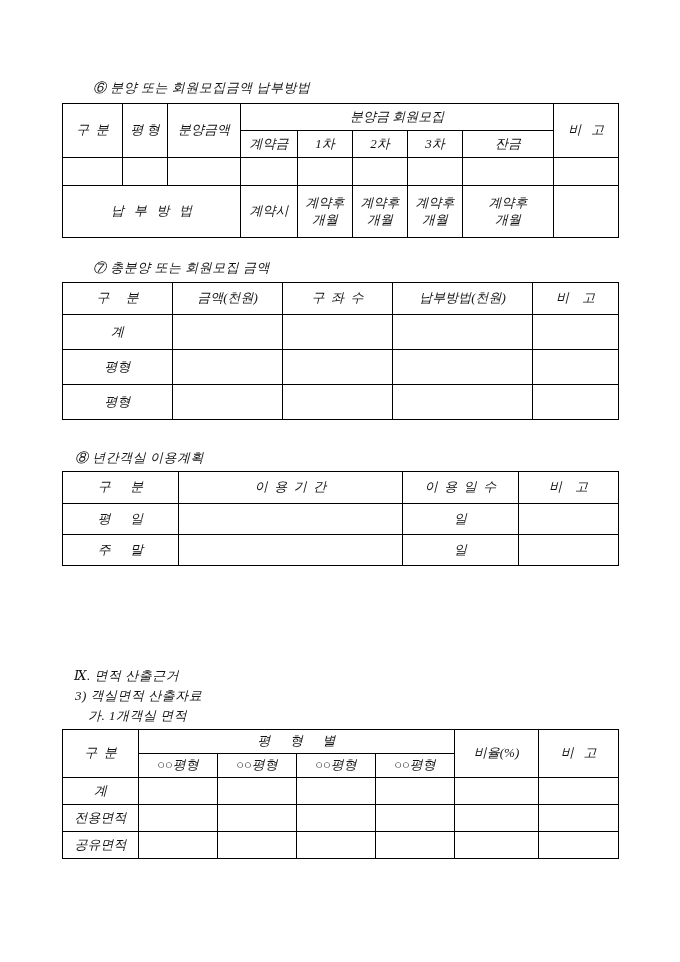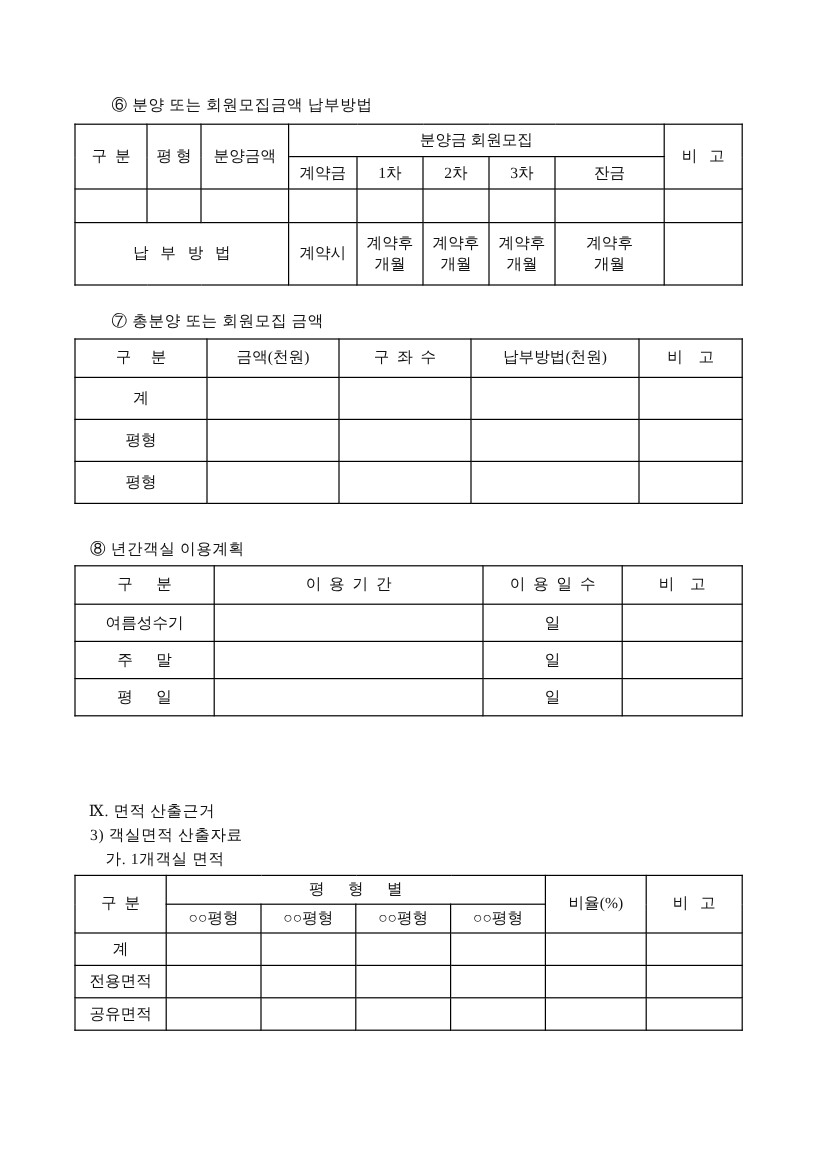--- a/index.html
+++ b/index.html
@@ -3,21 +3,21 @@
 <meta charset="utf-8">
 <style>
   * { margin:0; padding:0; box-sizing:border-box; }
   html,body { background:#fff; }
   body {
     width:680px; height:962px;
     font-family:"Liberation Serif","DejaVu Serif",serif;
     color:#111;
   }
   .page { position:relative; width:680px; height:962px; background:#fff; overflow:hidden; }
-  .content { position:absolute; left:62px; top:0; width:556px; height:962px; }
+  .content { position:absolute; left:62px; top:0; width:556px; height:962px;font-style:italic; }
 
   .title {
     position:absolute;
     font-size:13px; font-weight:normal; color:#111;
     white-space:pre; letter-spacing:0.5px;
   }
 
   table {
     position:absolute;
     border-collapse:collapse;
@@ -167,33 +167,27 @@
           <col style="width:100px">
       </colgroup>
       <tbody>
         <tr class="r32">
           <td>구      분</td>
           <td>이  용  기  간</td>
           <td>이  용  일  수</td>
           <td>비    고</td>
         </tr>
         <tr class="r31">
-          <td>여름성수기</td>
+          <td>평      일</td>
           <td></td>
           <td>일</td>
           <td></td>
         </tr>
         <tr class="r31">
           <td>주      말</td>
-          <td></td>
-          <td>일</td>
-          <td></td>
-        </tr>
-        <tr class="r31">
-          <td>평      일</td>
           <td></td>
           <td>일</td>
           <td></td>
         </tr>
       </tbody>
     </table>
 
     <div id="title9" class="title">Ⅸ. 면적 산출근거</div>
     <div id="title9a" class="title">3) 객실면적 산출자료</div>
     <div id="title9b" class="title">가. 1개객실 면적</div>

